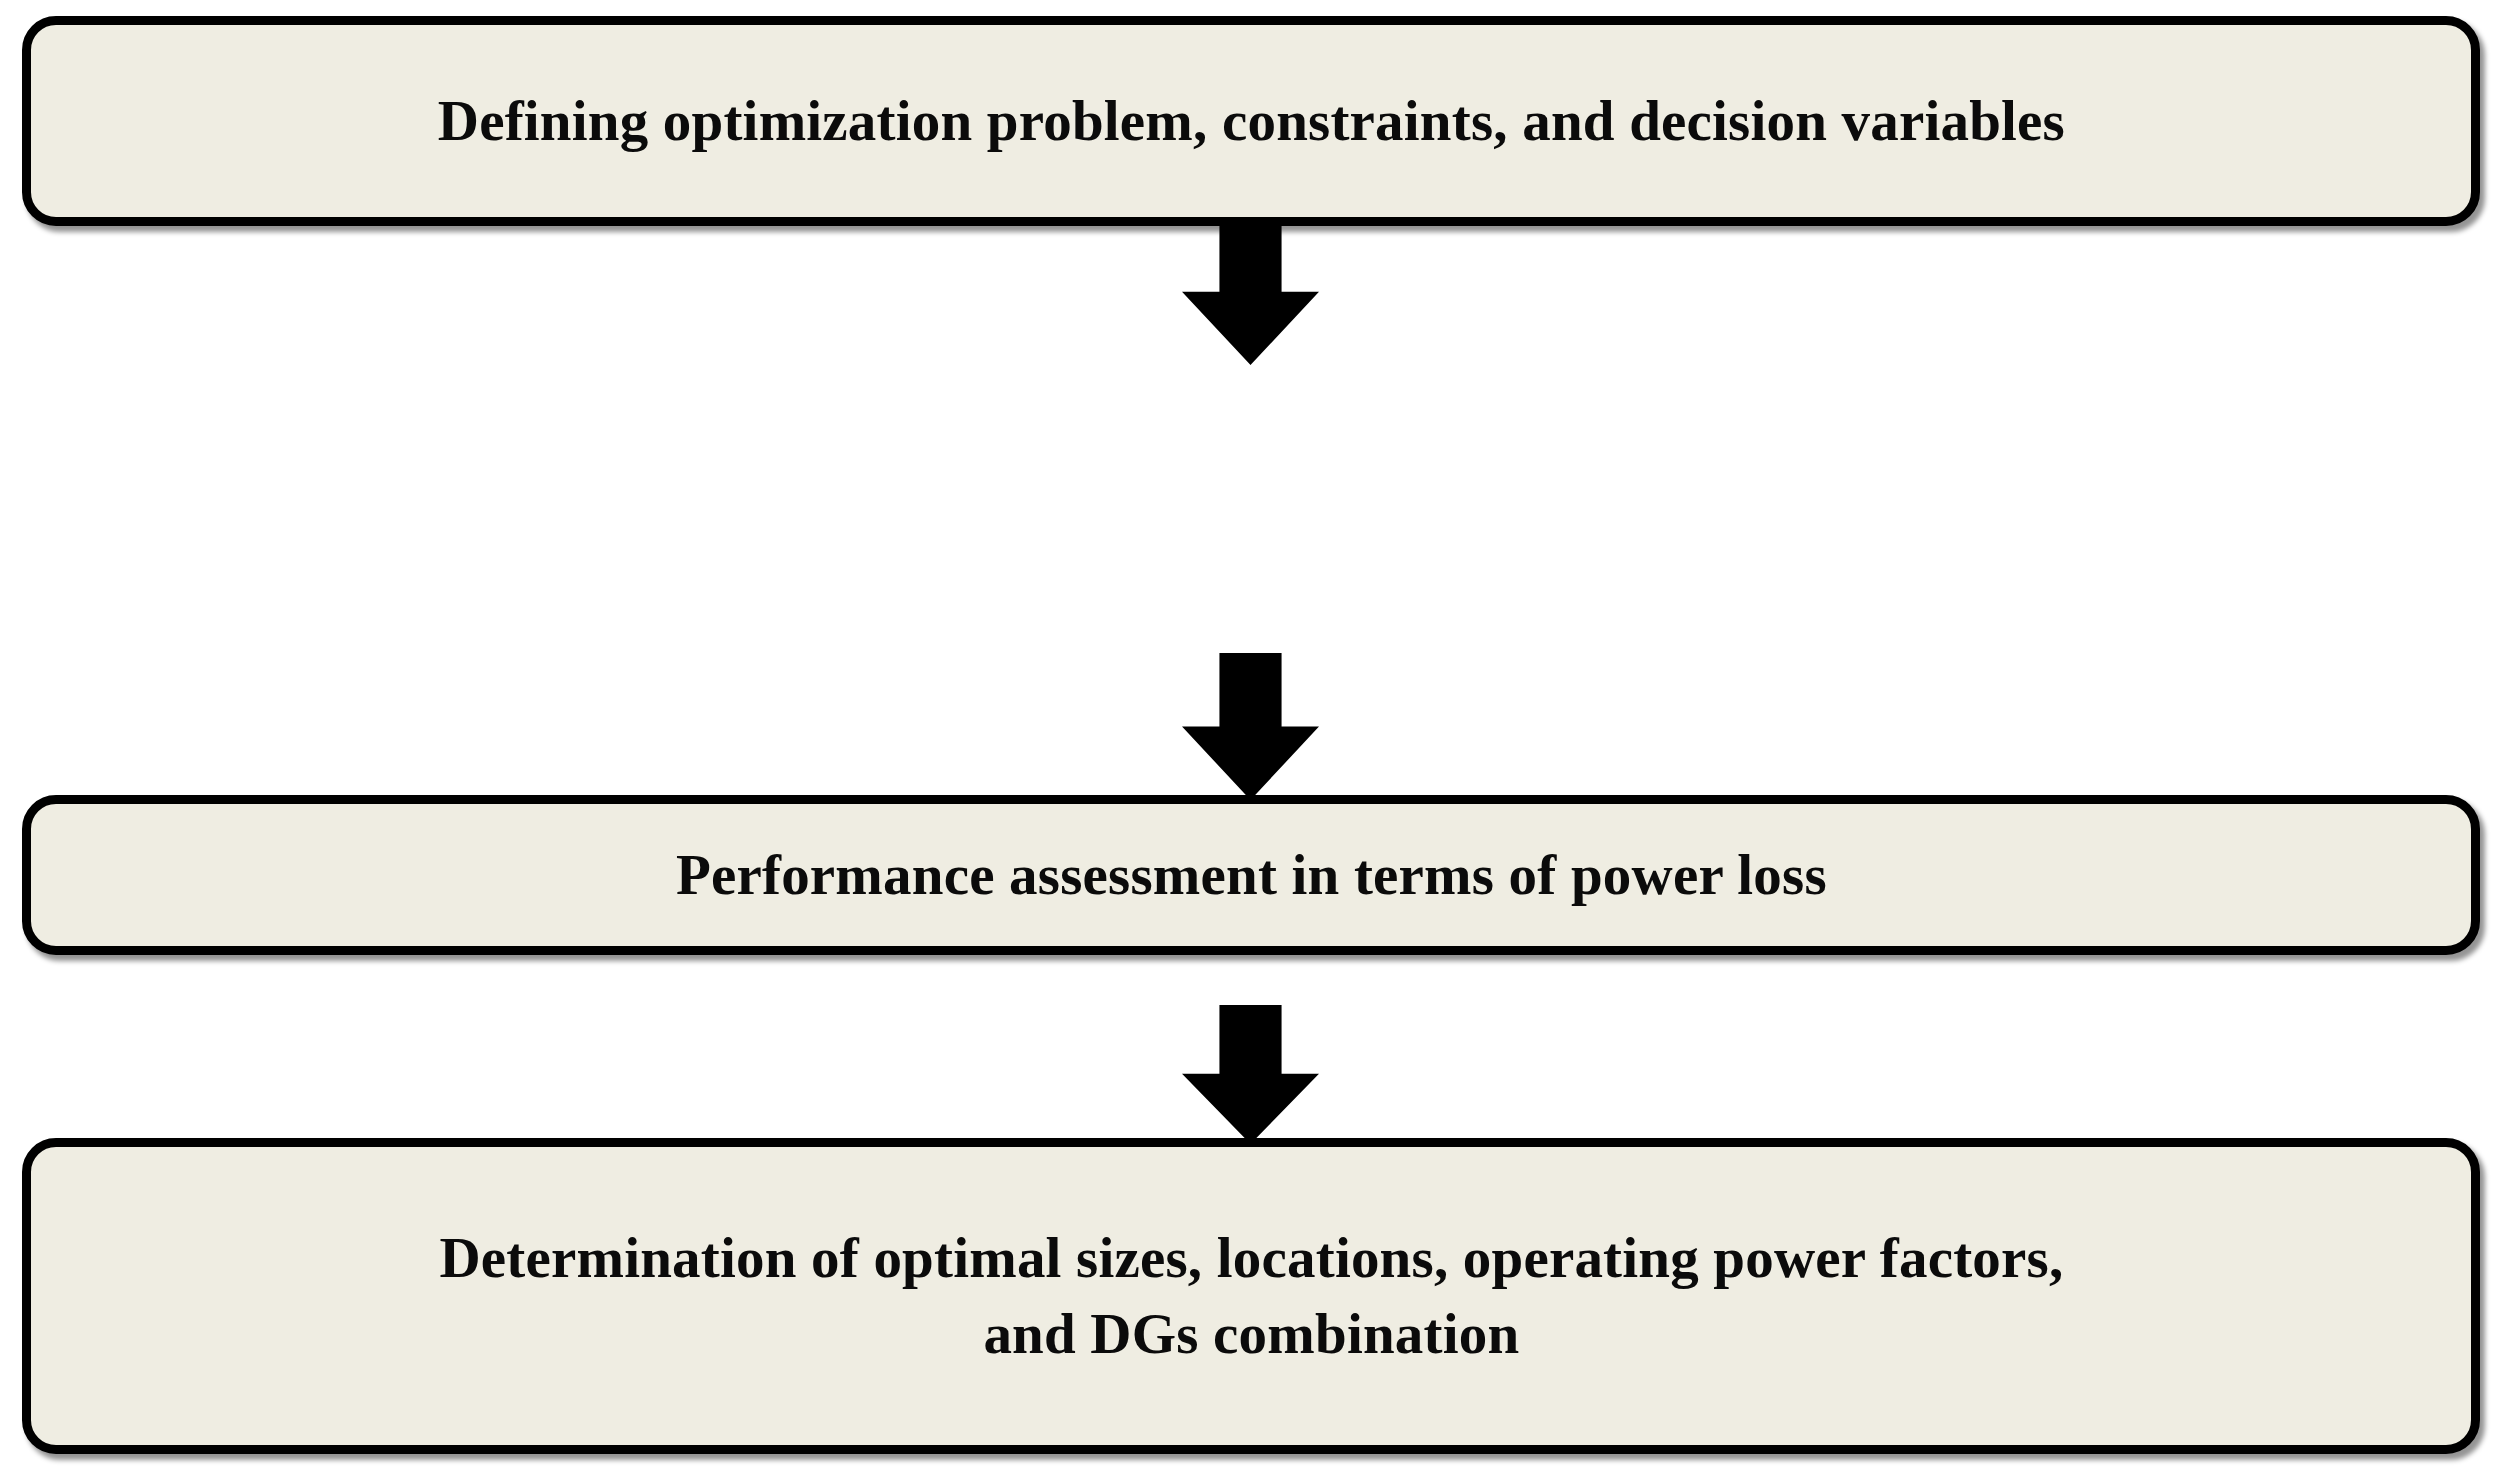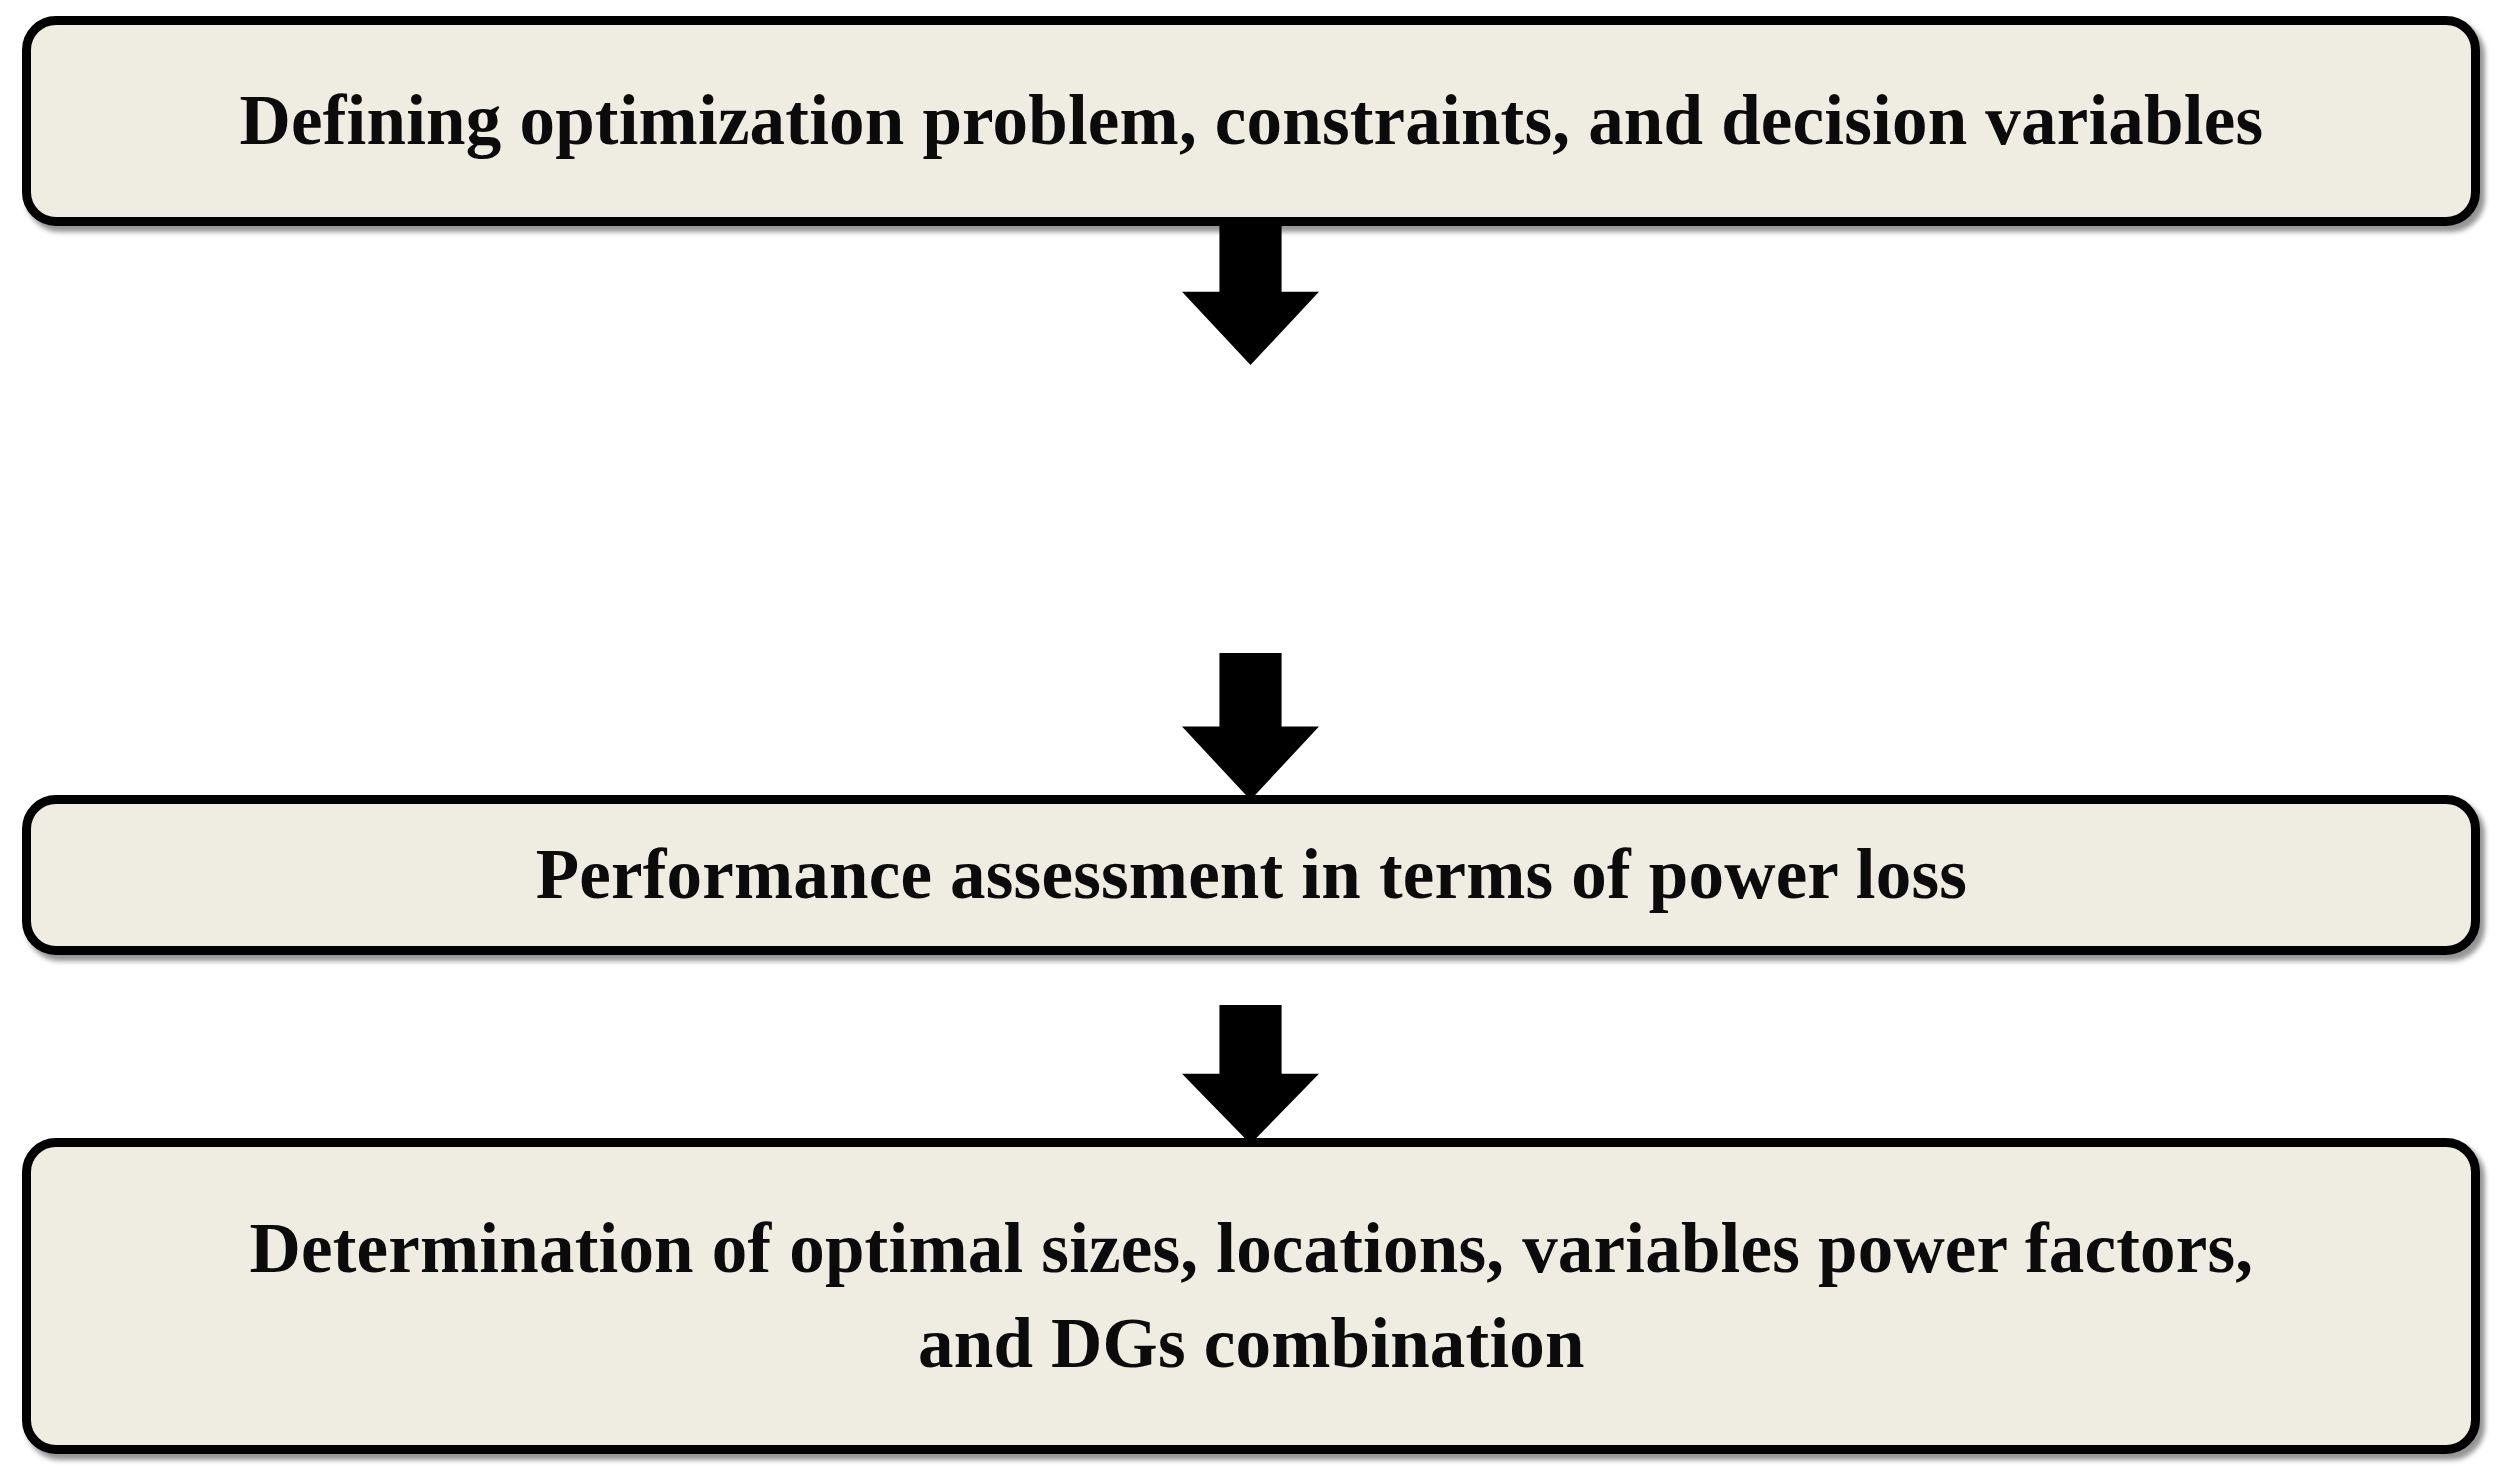--- a/index.html
+++ b/index.html
@@ -32,21 +32,21 @@
     align-items: center;
     justify-content: center;
     text-align: center;
   }
 
   .node-label {
     display: block;
     width: 93%;
     color: #0b0b0b;
     font-family: "Liberation Serif", "DejaVu Serif", serif;
-    font-size: 71px;
+    font-size: 57px;
     font-weight: 700;
     line-height: 1.34;
     letter-spacing: 0.2px;
     white-space: pre-line;
   }
 
   #node-1 { top: 16px;   height: 210px; }
   #node-2 { top: 359px;  height: 300px; }
   #node-3 { top: 795px;  height: 160px; }
   #node-4 { top: 1138px; height: 316px; }
@@ -89,18 +89,18 @@
     <span class="node-label">Performance assessment in terms of power loss</span>
   </div>
 
   <div class="arrow" id="arrow-3">
     <svg viewBox="0 0 172 174" preserveAspectRatio="none" aria-hidden="true">
       <polygon points="47,0 125,0 125,86 172,86 86,174 0,86 47,86" fill="#000000"></polygon>
     </svg>
   </div>
 
   <div class="node" id="node-4">
-    <span class="node-label">Determination of optimal sizes, locations, variables power factors,
+    <span class="node-label">Determination of optimal sizes, locations, operating power factors,
 and DGs combination</span>
   </div>
 
 </div>
 
 
 </body></html>

